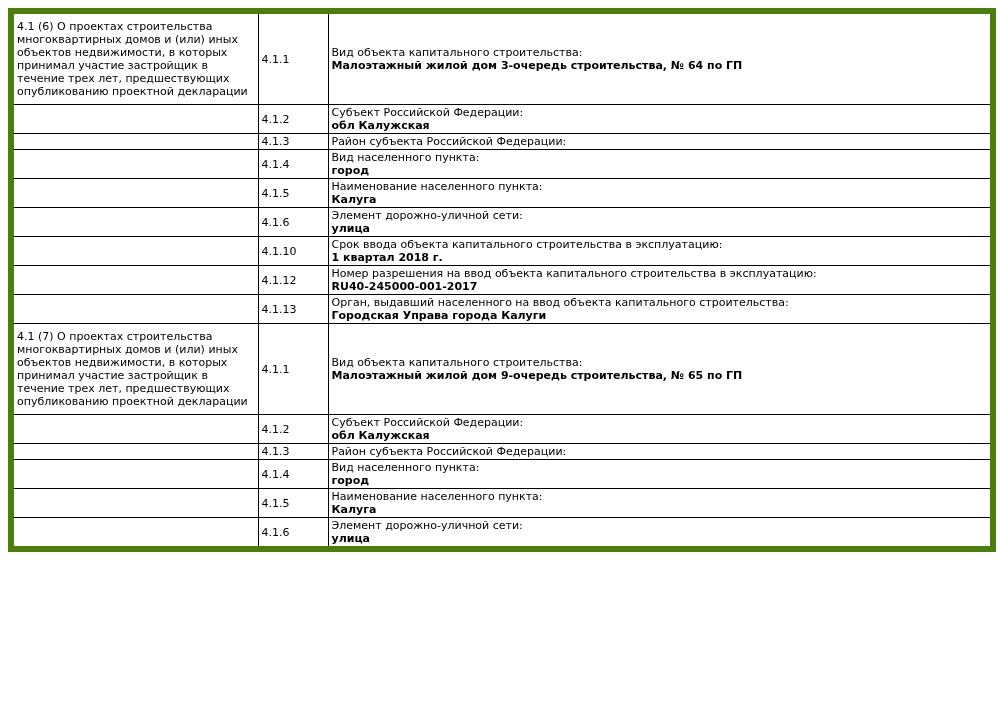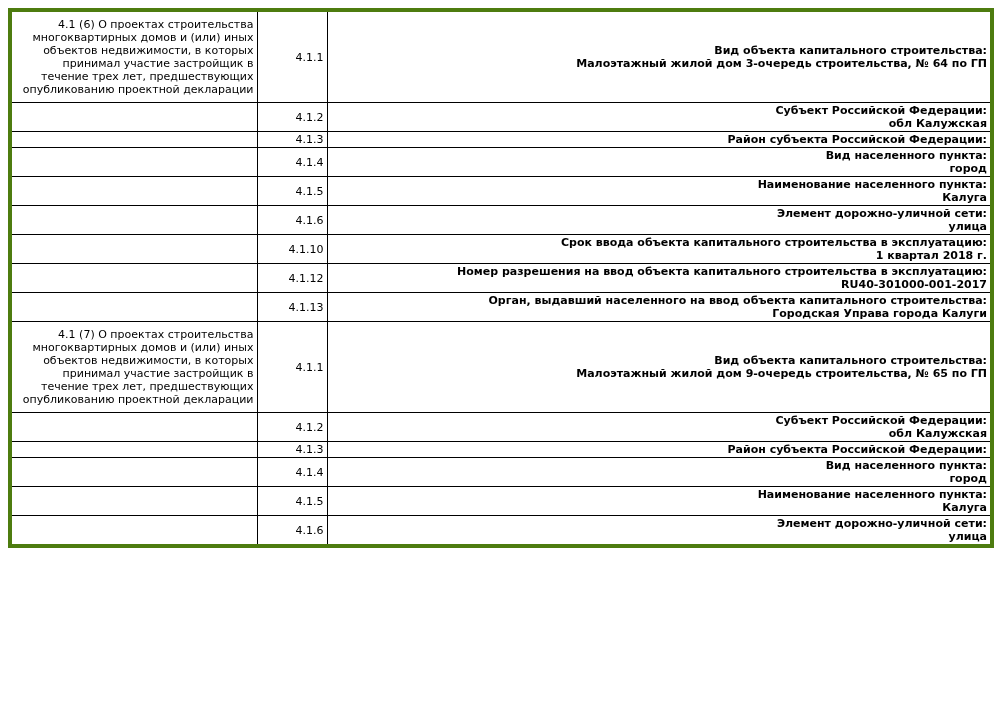--- a/index.html
+++ b/index.html
@@ -16,22 +16,21 @@
   }
   .page {
     padding: 8px;
     box-sizing: border-box;
     width: 1000px;
   }
   table.decl-table {
     border-collapse: collapse;
     table-layout: fixed;
     width: 982px;
-    border: 4px solid #4d7c0f;
-    text-align: right;
+    border: 6px solid #4d7c0f;
   }
   table.decl-table td {
     border: 1px solid #000000;
     padding: 1px 3px;
     vertical-align: middle;
     overflow: hidden;
   }
   td.desc-cell {
     vertical-align: top;
     word-wrap: break-word;
@@ -39,21 +38,21 @@
   td.code-cell {
     vertical-align: middle;
   }
   td.content-cell {
     vertical-align: middle;
   }
   tr.row-tall td {
     height: 88px;
   }
   .field-label {
-    font-weight: bold;
+    font-weight: normal;
     word-wrap: break-word;
     word-break: break-all;
   }
   .value-line {
     font-weight: normal;
     word-wrap: break-word;
   }
   .value-bold {
     font-weight: bold;
   }
@@ -125,21 +124,21 @@
           <td class="content-cell">
             <div class="field-label">Срок ввода объекта капитального строительства в эксплуатацию:</div>
             <div class="value-line"><span class="value-bold">1 квартал 2018 г.</span></div>
           </td>
         </tr>
         <tr>
           <td class="desc-cell"></td>
           <td class="code-cell">4.1.12</td>
           <td class="content-cell">
             <div class="field-label">Номер разрешения на ввод объекта капитального строительства в эксплуатацию:</div>
-            <div class="value-line"><span class="value-bold">RU40-301000-001-2017</span></div>
+            <div class="value-line"><span class="value-bold">RU40-245000-001-2017</span></div>
           </td>
         </tr>
         <tr>
           <td class="desc-cell"></td>
           <td class="code-cell">4.1.13</td>
           <td class="content-cell">
             <div class="field-label">Орган, выдавший населенного на ввод объекта капитального строительства:</div>
             <div class="value-line"><span class="value-bold">Городская Управа города Калуги</span></div>
           </td>
         </tr>

